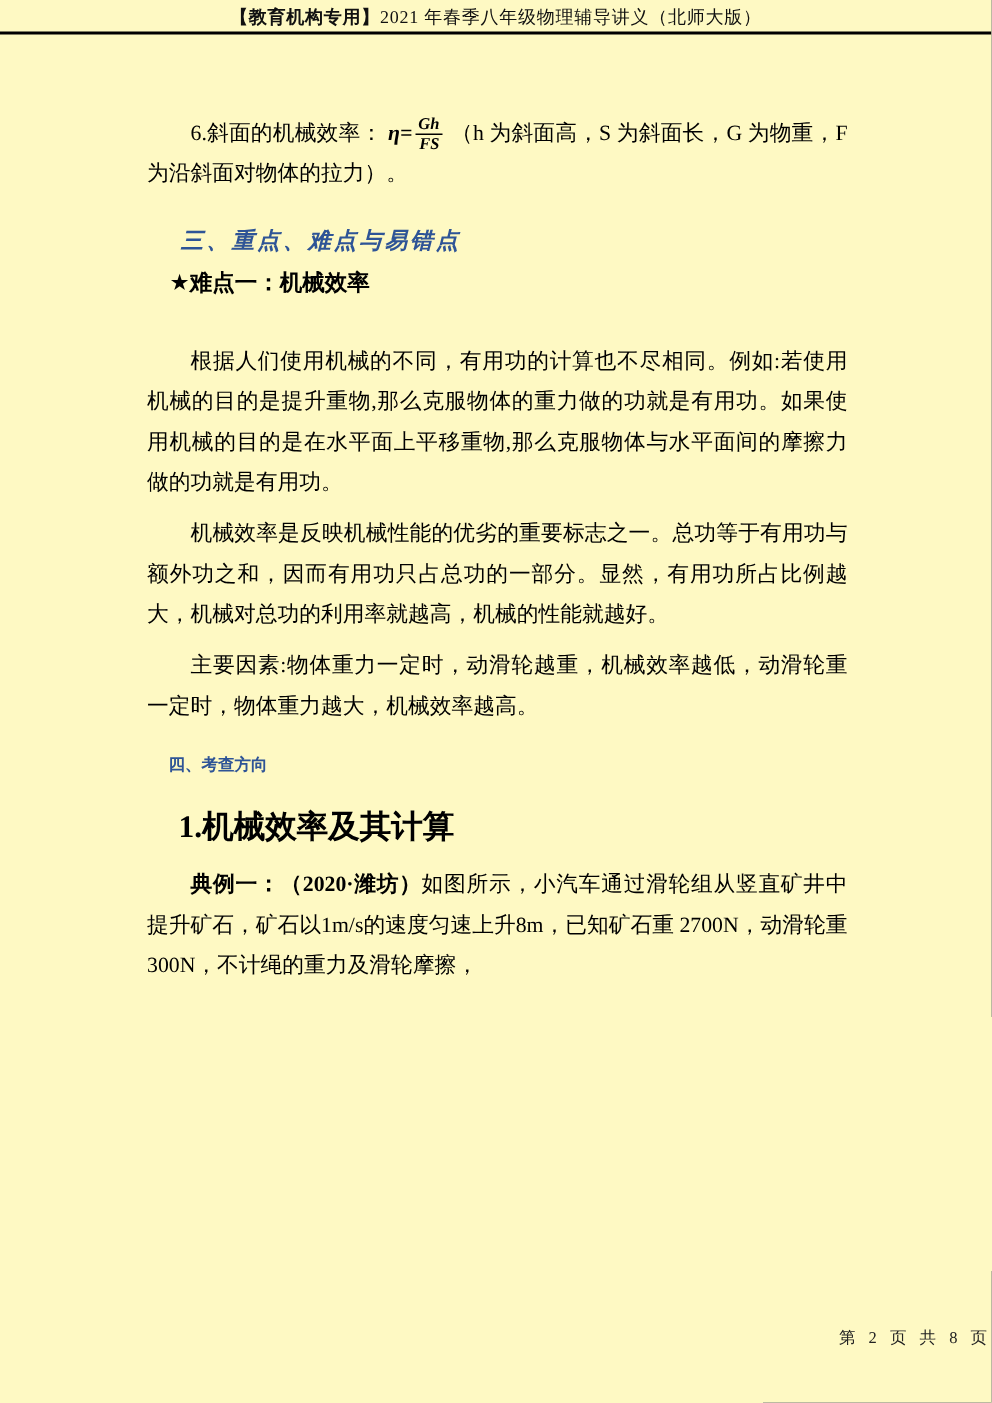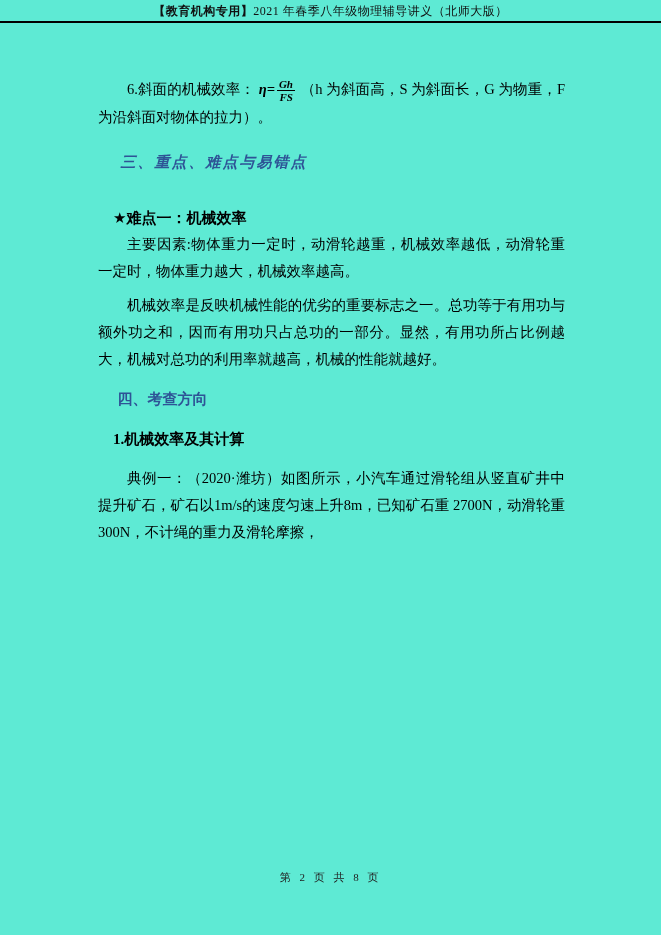--- a/index.html
+++ b/index.html
@@ -1,19 +1,19 @@
 <!DOCTYPE html>
 <html><head>
 <meta charset="utf-8">
 <style>
   html,body{margin:0;padding:0;background:#888;}
   .page{
     position:relative;
     width:661px;height:935px;
-    background:#5eead4;
+    background:#fef9c3;
     margin:0 auto;
     overflow:hidden;
     font-family:"Liberation Serif","DejaVu Serif",serif;
     color:#000;
   }
   .page-header{
     position:absolute;top:0;left:0;right:0;
     text-align:center;
     font-size:12px;
     padding-top:3px;
@@ -38,52 +38,52 @@
     display:inline-flex;flex-direction:column;
     vertical-align:middle;text-align:center;
     font-style:italic;font-weight:bold;
     font-size:11px;line-height:1.15;
     margin:0 2px;text-indent:0;align-items:flex-end;
   }
   .frac .num{border-bottom:1.5px solid #000;padding:0 2px;}
   .frac .den{padding:0 2px;}
   .formula-eta{font-style:italic;font-weight:bold;}
   .script-heading{
-    margin:8px 0 28px 0;
+    margin:8px 0 0 0;
     text-indent:1.5em;
     font-weight:bold;
     font-style:italic;
     font-size:15px;
     letter-spacing:2px;
   }
   .star-heading{
-    margin:0 0 0 0;
+    margin:0 0 26px 0;
     text-indent:1em;
     font-weight:bold;
     font-size:15px;
     font-family:"Liberation Sans","DejaVu Sans",sans-serif;
   }
   .blue-heading{
     margin:12px 0 14px 0;
     text-indent:1.3em;
     font-weight:bold;
-    font-size:15px;
+    font-size:11px;
     font-family:"Liberation Sans","DejaVu Sans",sans-serif;
   }
   .sub-heading{
     margin:0 0 12px 0;
     text-indent:1em;
     font-weight:bold;
-    font-size:15px;
+    font-size:21px;
   }
-  .example-lead{font-weight:normal;}
+  .example-lead{font-weight:bold;}
   .page-footer{
     position:absolute;
-    bottom:50px;left:0;right:0;
-    text-align:center;
+    bottom:36px;left:0;right:0;
+    text-align:right;
     font-size:11px;
     color:#222;
     letter-spacing:3px;
   }
 </style>
 </head>
 <body>
 
 <div class="page">
 
@@ -100,22 +100,23 @@
           <span class="num">Gh</span>
           <span class="den">FS</span>
         </span>
       <span>（h 为斜面高，S 为斜面长，G 为物重，F 为沿斜面对物体的拉力）。</span>
     </p>
 
     <h3 class="script-heading" style="color:#2E5496;">三、重点、难点与易错点</h3>
 
     <h4 class="star-heading">★难点一：机械效率</h4>
 
+    <p class="body-para">根据人们使用机械的不同，有用功的计算也不尽相同。例如:若使用机械的目的是提升重物,那么克服物体的重力做的功就是有用功。如果使用机械的目的是在水平面上平移重物,那么克服物体与水平面间的摩擦力做的功就是有用功。</p>
+    <p class="body-para">机械效率是反映机械性能的优劣的重要标志之一。总功等于有用功与额外功之和，因而有用功只占总功的一部分。显然，有用功所占比例越大，机械对总功的利用率就越高，机械的性能就越好。</p>
     <p class="body-para">主要因素:物体重力一定时，动滑轮越重，机械效率越低，动滑轮重一定时，物体重力越大，机械效率越高。</p>
-    <p class="body-para">机械效率是反映机械性能的优劣的重要标志之一。总功等于有用功与额外功之和，因而有用功只占总功的一部分。显然，有用功所占比例越大，机械对总功的利用率就越高，机械的性能就越好。</p>
 
     <h3 class="blue-heading" style="color:#2E5496;">四、考查方向</h3>
 
     <h4 class="sub-heading">1.机械效率及其计算</h4>
 
     <p class="body-para">
       <span class="example-lead">典例一：（2020·潍坊）</span><span>如图所示，小汽车通过滑轮组从竖直矿井中提升矿石，矿石以1m/s的速度匀速上升8m，已知矿石重 2700N，动滑轮重 300N，不计绳的重力及滑轮摩擦，</span>
     </p>
 
   </div>

